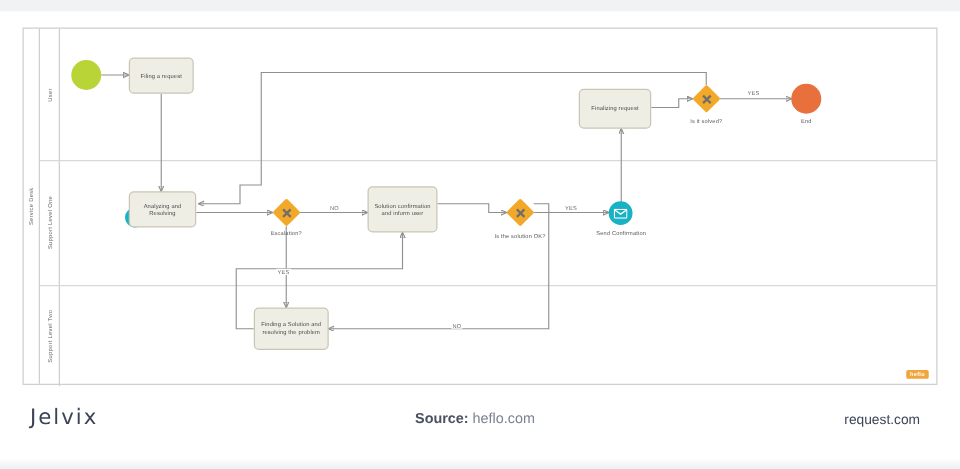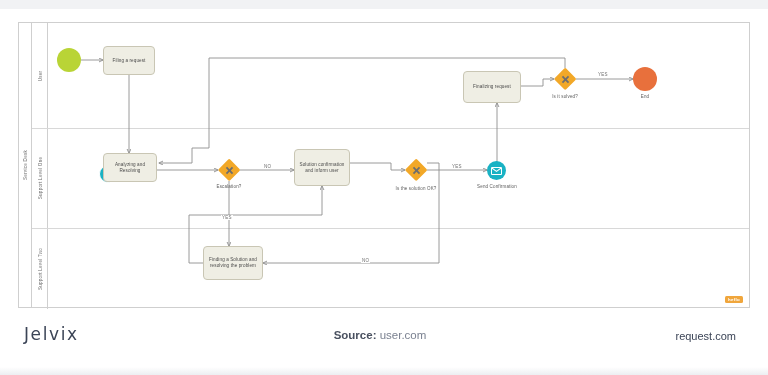--- a/index.html
+++ b/index.html
@@ -381,20 +381,20 @@
     <div class="flow-label" style="left:578px; top:49px;">YES</div>
 
     <div class="watermark">heflo</div>
   </div>
 
   <div id="footer">
     <div id="brand-logo">Jelvix</div>
 
     <div id="source-text">
       <span class="strong"><span>Source</span>:</span>
-      <span>user.com</span>
+      <span>heflo.com</span>
     </div>
 
     <div id="site-url">request.com</div>
   </div>
 
   <div class="edge-band-bottom"></div>
 </div>
 
 </body></html>

